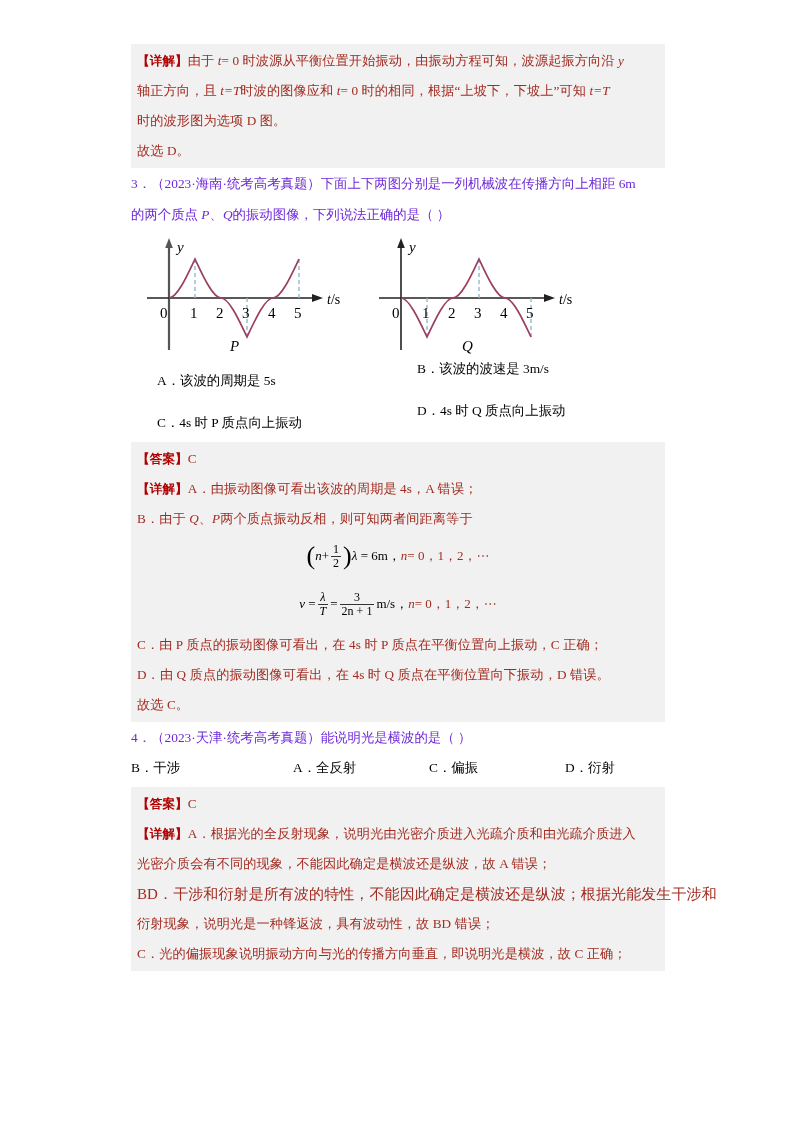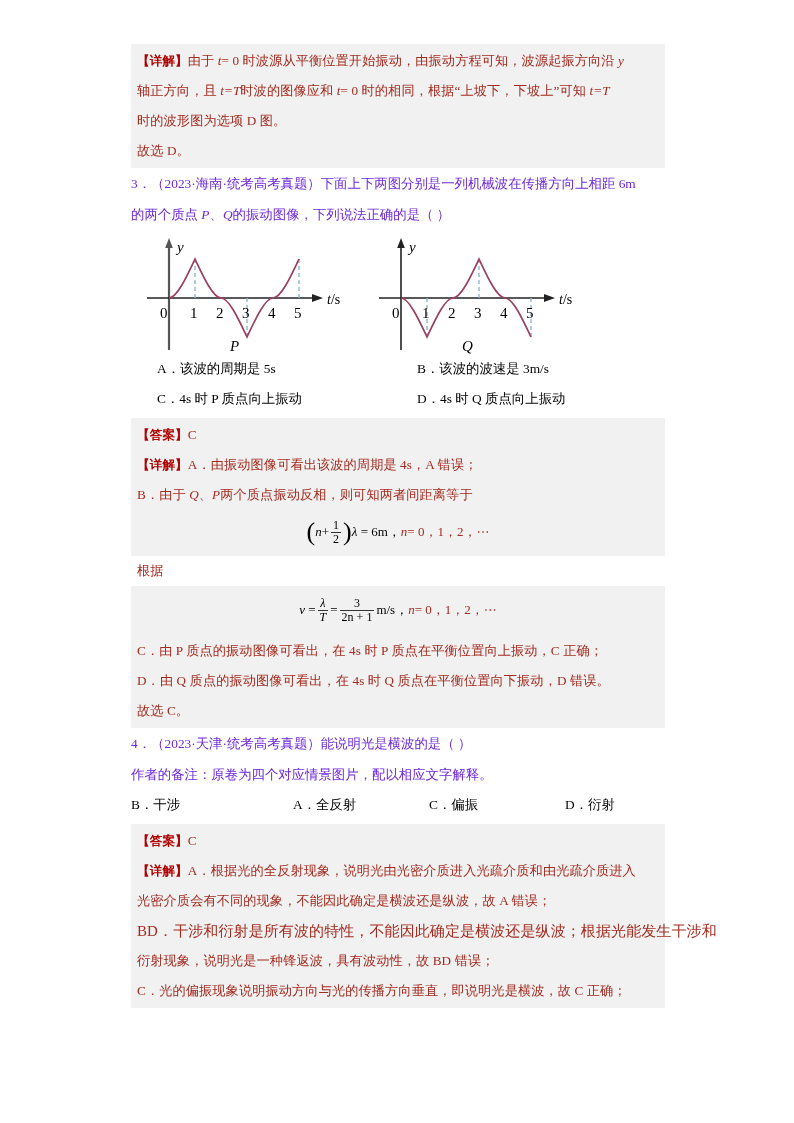--- a/index.html
+++ b/index.html
@@ -80,21 +80,21 @@
   }
   .graph.p { left: 16px; }
   .graph.q { left: 248px; }
 
   
   .opts {
     display: flex;
     font-size: 13.4px;
     line-height: 30px;
   }
-  .opts .c1 { width: 246px; padding-left: 26px; }
+  .opts .c1 { width: 246px; padding-left: 26px; margin-top: 12px; }
   .opts .c2 { padding-left: 14px; }
 
   
   .formula {
     text-align: center;
     font-size: 13px;
     line-height: 44px;
     height: 44px;
   }
   .frac {
@@ -230,40 +230,38 @@
         <span class="tag">【详解】</span><span>A．由振动图像可看出该波的周期是 4s，A 错误；</span>
       </div>
       <div class="line red pad">
         <span>B．由于 </span><span class="it">Q</span><span>、</span><span class="it">P</span><span>两个质点振动反相，则可知两者间距离等于</span>
       </div>
       <div class="formula">
         <span class="paren">(</span><span class="it">n</span><span>+</span><span class="frac"><span class="num">1</span><span class="den">2</span></span><span class="paren">)</span><span class="it">λ</span>&nbsp;<span>= 6m</span><span>，</span><span class="it fml-red">n</span><span class="fml-red">= 0，1，2，⋯</span>
       </div>
     </div>
 
-    <div class="line red pad" style="background:#ffffff;">根据</div>
 
     <div class="shaded">
       <div class="formula">
         <span class="it">v</span>&nbsp;<span>=</span><span class="frac"><span class="num it">λ</span><span class="den it">T</span></span><span>=</span><span class="frac"><span class="num">3</span><span class="den">2n + 1</span></span><span>m/s</span><span>，</span><span class="it fml-red">n</span><span class="fml-red">= 0，1，2，⋯</span>
       </div>
     </div>
 
 
     <div class="shaded">
       <div class="line red pad">C．由 P 质点的振动图像可看出，在 4s 时 P 质点在平衡位置向上振动，C 正确；</div>
       <div class="line red pad">D．由 Q 质点的振动图像可看出，在 4s 时 Q 质点在平衡位置向下振动，D 错误。</div>
       <div class="line red pad">故选 C。</div>
     </div>
 
     <div class="qblock">
       <div class="qline">
         <span>4</span><span>．（2023·天津·统考高考真题）</span><span>能说明光是横波的是（     ）</span>
       </div>
-      <div class="qline">作者的备注：原卷为四个对应情景图片，配以相应文字解释。</div>
     </div>
 
     <div class="opts" style="padding-left:0;">
       <div style="width:136px;">B．干涉</div>
       <div style="width:136px;padding-left:26px;">A．全反射</div>
       <div style="width:136px;">C．偏振</div>
       <div>D．衍射</div>
     </div>
 
     <div class="spacer4"></div>

